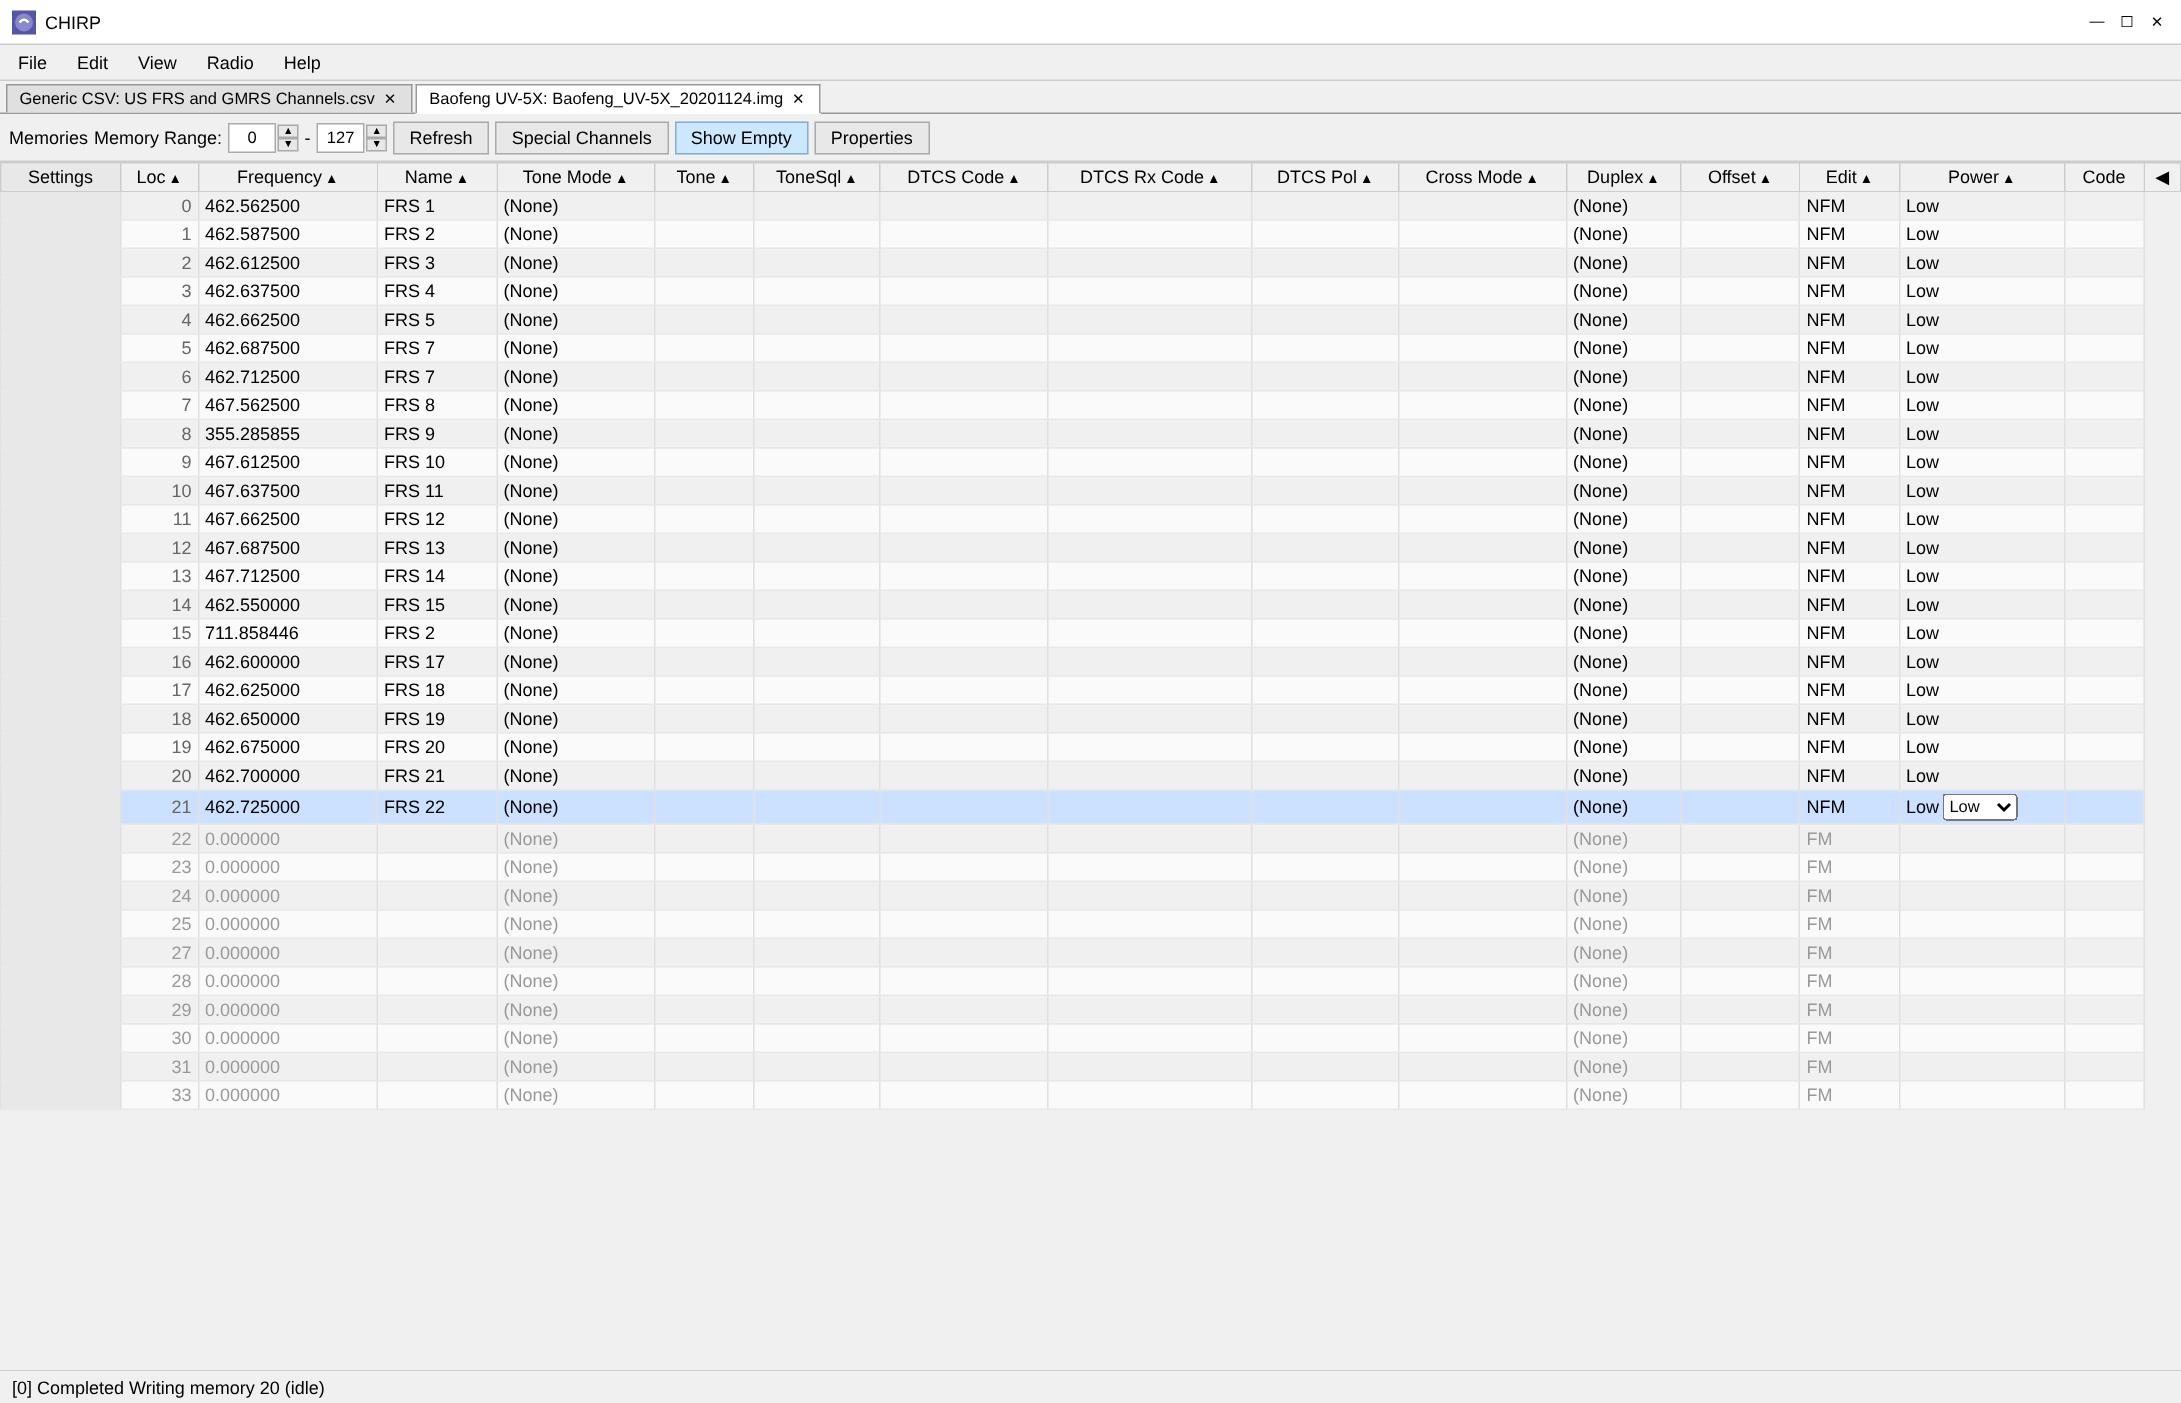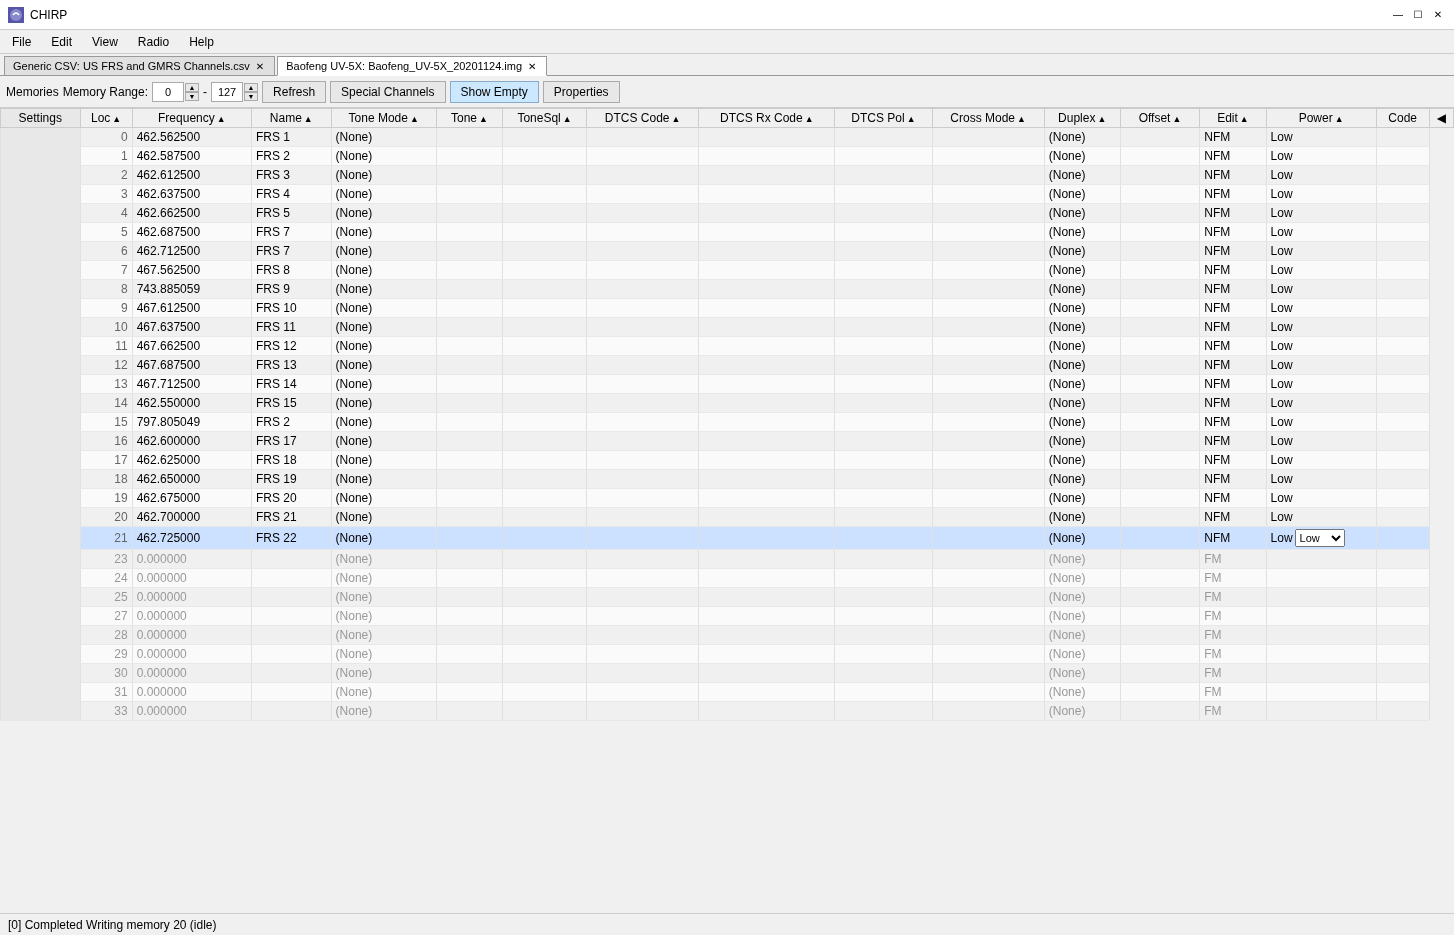--- a/index.html
+++ b/index.html
@@ -323,21 +323,21 @@
       <td class="col-cross-mode" style=""></td>
       <td class="col-duplex" style="">(None)</td>
       <td class="col-offset" style=""></td>
       <td class="col-mode" style="">NFM</td>
       <td class="col-power" style="">Low</td>
       <td class="col-skip" style=""></td>
     </tr>
         <tr>
       <td class="settings-col" style="background:#e8e8e8;"></td>
       <td class="col-loc" style="">8</td>
-      <td class="col-freq" style="">743.885059</td>
+      <td class="col-freq" style="">355.285855</td>
       <td class="col-name" style="">FRS 9</td>
       <td class="col-tone-mode" style="">(None)</td>
       <td class="col-tone" style=""></td>
       <td class="col-tonesql" style=""></td>
       <td class="col-dtcs-code" style=""></td>
       <td class="col-dtcs-rx" style=""></td>
       <td class="col-dtcs-pol" style=""></td>
       <td class="col-cross-mode" style=""></td>
       <td class="col-duplex" style="">(None)</td>
       <td class="col-offset" style=""></td>
@@ -449,21 +449,21 @@
       <td class="col-cross-mode" style=""></td>
       <td class="col-duplex" style="">(None)</td>
       <td class="col-offset" style=""></td>
       <td class="col-mode" style="">NFM</td>
       <td class="col-power" style="">Low</td>
       <td class="col-skip" style=""></td>
     </tr>
         <tr>
       <td class="settings-col" style="background:#e8e8e8;"></td>
       <td class="col-loc" style="">15</td>
-      <td class="col-freq" style="">797.805049</td>
+      <td class="col-freq" style="">711.858446</td>
       <td class="col-name" style="">FRS 2</td>
       <td class="col-tone-mode" style="">(None)</td>
       <td class="col-tone" style=""></td>
       <td class="col-tonesql" style=""></td>
       <td class="col-dtcs-code" style=""></td>
       <td class="col-dtcs-rx" style=""></td>
       <td class="col-dtcs-pol" style=""></td>
       <td class="col-cross-mode" style=""></td>
       <td class="col-duplex" style="">(None)</td>
       <td class="col-offset" style=""></td>
@@ -576,20 +576,38 @@
       <td class="col-duplex" style="">(None)</td>
       <td class="col-offset" style=""></td>
       <td class="col-mode" style="">NFM</td>
       <td class="col-power" style="">
             <span style="display:flex;align-items:center;gap:2px;">Low<select style="font-size:11px;padding:0;height:18px;width:50px;"><option>Low</option><option>High</option></select></span>
           </td>
       <td class="col-skip" style=""></td>
     </tr>
         <tr class="empty-row">
       <td class="settings-col" style="background:#e8e8e8;"></td>
+      <td class="col-loc" style="color:#999;">22</td>
+      <td class="col-freq" style="color:#999;">0.000000</td>
+      <td class="col-name" style="color:#999;"></td>
+      <td class="col-tone-mode" style="color:#999;">(None)</td>
+      <td class="col-tone" style="color:#999;"></td>
+      <td class="col-tonesql" style="color:#999;"></td>
+      <td class="col-dtcs-code" style="color:#999;"></td>
+      <td class="col-dtcs-rx" style="color:#999;"></td>
+      <td class="col-dtcs-pol" style="color:#999;"></td>
+      <td class="col-cross-mode" style="color:#999;"></td>
+      <td class="col-duplex" style="color:#999;">(None)</td>
+      <td class="col-offset" style="color:#999;"></td>
+      <td class="col-mode" style="color:#999;">FM</td>
+      <td class="col-power" style="color:#999;"></td>
+      <td class="col-skip" style="color:#999;"></td>
+    </tr>
+        <tr class="empty-row">
+      <td class="settings-col" style="background:#e8e8e8;"></td>
       <td class="col-loc" style="color:#999;">23</td>
       <td class="col-freq" style="color:#999;">0.000000</td>
       <td class="col-name" style="color:#999;"></td>
       <td class="col-tone-mode" style="color:#999;">(None)</td>
       <td class="col-tone" style="color:#999;"></td>
       <td class="col-tonesql" style="color:#999;"></td>
       <td class="col-dtcs-code" style="color:#999;"></td>
       <td class="col-dtcs-rx" style="color:#999;"></td>
       <td class="col-dtcs-pol" style="color:#999;"></td>
       <td class="col-cross-mode" style="color:#999;"></td>

